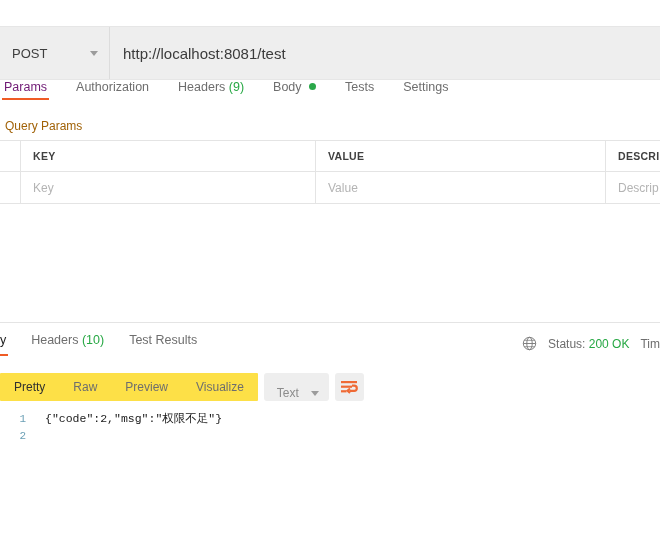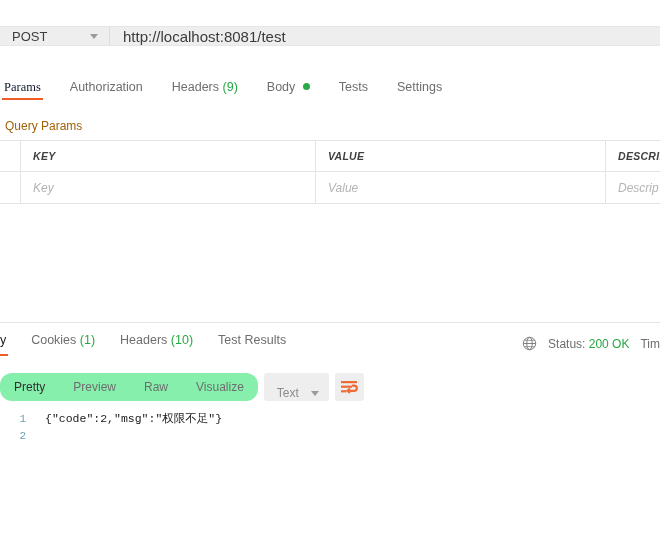--- a/index.html
+++ b/index.html
@@ -32,21 +32,21 @@
     top: -11px;
     font-size: 12px;
     color: #4b4b4b;
     white-space: nowrap;
   }
 
   
   .urlbar {
     position: absolute;
     left: 0; top: 26px;
-    width: 660px; height: 20px;
+    width: 660px; height: 54px;
     display: flex;
     align-items: stretch;
     border-top: 1px solid #e6e6e6;
     border-bottom: 1px solid #e6e6e6;
     background: #eeeeee;
   }
   .method-select {
     width: 110px;
     display: flex;
     align-items: center;
@@ -91,21 +91,21 @@
     position: relative;
     height: 30px;
     padding: 2px 0 0 0;
     margin-right: 29px;
     font-size: 12.5px;
     color: #6e6e6e;
     white-space: nowrap;
     cursor: pointer;
   }
   .req-tab:first-child { margin-left: 4px; }
-  .req-tab.active { color: #0f172a; font-family: Liberation Serif, serif; }
+  .req-tab.active { color: #701a75; }
   .req-tab.active::after {
     content: "";
     position: absolute;
     left: -2px; right: -2px;
     bottom: 8px;
     height: 2px;
     background: #ef5b25;
   }
   .count-green { color: #27a844; }
   .dot-green {
@@ -139,21 +139,20 @@
     align-items: stretch;
   }
   .qp-row.header { border-bottom: 1px solid #e4e4e4; }
   .qp-cell {
     display: flex;
     align-items: center;
     border-right: 1px solid #e4e4e4;
     padding-left: 12px;
     overflow: hidden;
     white-space: nowrap;
-    font-style: italic;
   }
   .qp-cell.check {
     width: 21px;
     padding: 0;
     border-right: 1px solid #e4e4e4;
   }
   .qp-cell.key { width: 295px; }
   .qp-cell.value { width: 290px; }
   .qp-cell.desc { width: 54px; border-right: none; }
   .qp-row.header .qp-cell {
@@ -232,22 +231,22 @@
     left: 0; top: 371px;
     width: 660px; height: 32px;
     display: flex;
     align-items: center;
     gap: 6px;
   }
   .view-group {
     display: flex;
     align-items: stretch;
     height: 28px;
-    background: #86efac;
-    border-radius: 12px;
+    background: #fde047;
+    border-radius: 1px;
     overflow: hidden;
   }
   .view-tab {
     display: flex;
     align-items: center;
     padding: 0 14px;
     font-size: 12px;
     color: #6e6e6e;
     cursor: pointer;
   }
@@ -354,24 +353,20 @@
     <div class="qp-cell value">Value</div>
     <div class="qp-cell desc">Descrip</div>
   </div>
 </div>
 
 <div class="resp-divider"></div>
 
 <div class="resp-tabs">
   <div class="resp-tab active">
     <span>ody</span>
-  </div>
-  <div class="resp-tab">
-    <span>Cookies</span>
-    <span class="count-green">(1)</span>
   </div>
   <div class="resp-tab">
     <span>Headers</span>
     <span class="count-green">(10)</span>
   </div>
   <div class="resp-tab">
     <span>Test Results</span>
   </div>
 </div>
 
@@ -389,24 +384,24 @@
   </span>
   <span>Tim</span>
 </div>
 
 <div class="body-toolbar">
   <div class="view-group">
     <div class="view-tab active">
       <span>Pretty</span>
     </div>
     <div class="view-tab">
-      <span>Preview</span>
+      <span>Raw</span>
     </div>
     <div class="view-tab">
-      <span>Raw</span>
+      <span>Preview</span>
     </div>
     <div class="view-tab">
       <span>Visualize</span>
     </div>
   </div>
 
   <div class="lang-select">
     <span>Text</span>
     <span class="caret-down"></span>
   </div>

